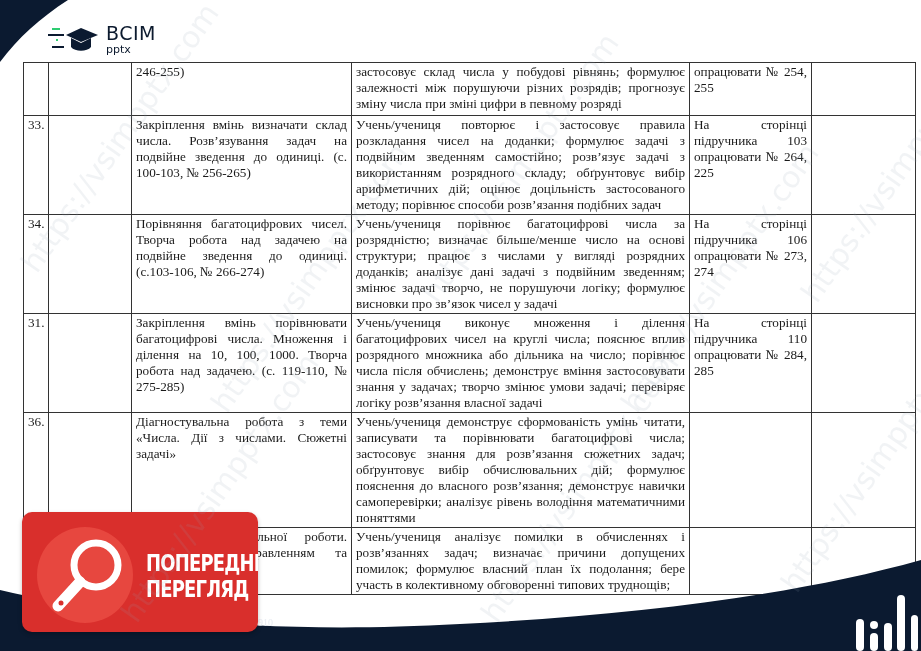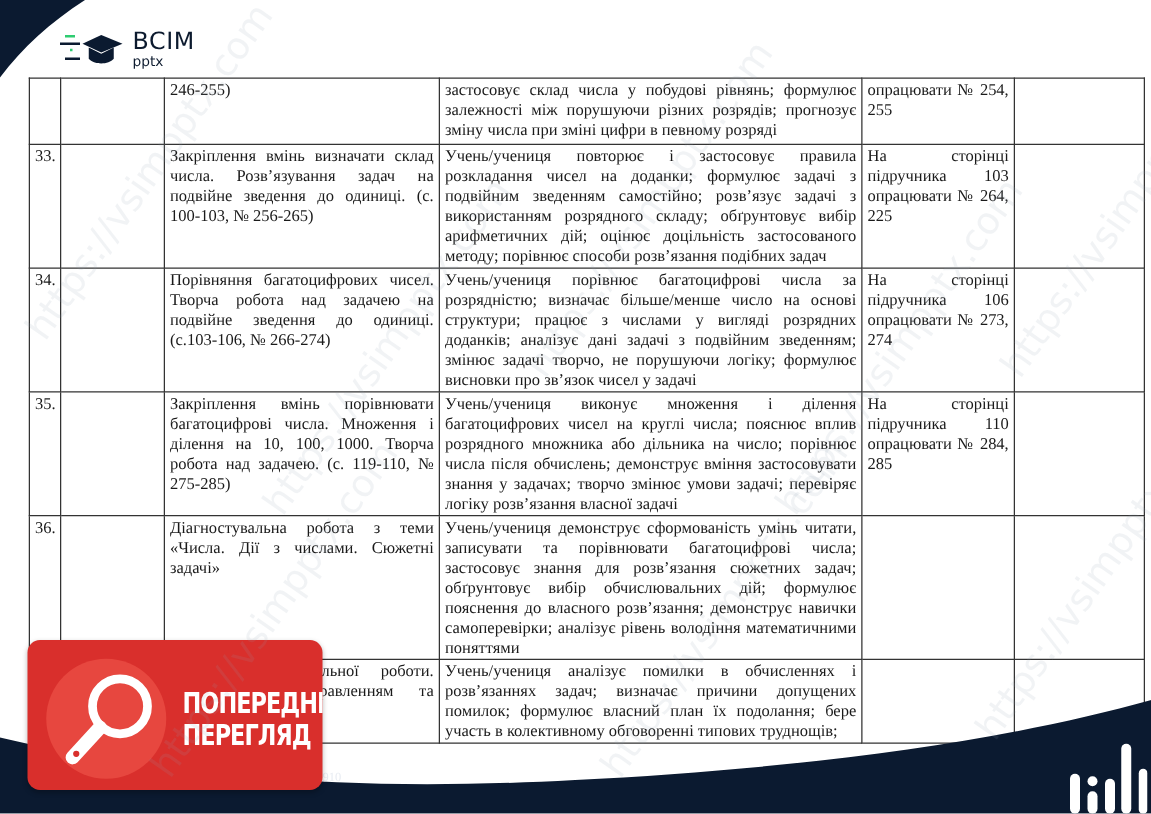--- a/index.html
+++ b/index.html
@@ -108,21 +108,21 @@
     </tr>
     <tr style="height:92px">
       <td>34.</td>
       <td></td>
       <td>Порівняння багатоцифрових чисел. Творча робота над задачею на подвійне зведення до одиниці. (с.103-106, № 266-274)</td>
       <td>Учень/учениця порівнює багатоцифрові числа за розрядністю; визначає більше/менше число на основі структури; працює з числами у вигляді розрядних доданків; аналізує дані задачі з подвійним зведенням; змінює задачі творчо, не порушуючи логіку; формулює висновки про зв’язок чисел у задачі</td>
       <td class="hw-just">На сторінці підручника 106 опрацювати № 273, 274</td>
       <td></td>
     </tr>
     <tr style="height:92px">
-      <td>35.</td>
+      <td>31.</td>
       <td></td>
       <td>Закріплення вмінь порівнювати багатоцифрові числа. Множення і ділення на 10, 100, 1000. Творча робота над задачею. (с. 119-110, № 275-285)</td>
       <td>Учень/учениця виконує множення і ділення багатоцифрових чисел на круглі числа; пояснює вплив розрядного множника або дільника на число; порівнює числа після обчислень; демонструє вміння застосовувати знання у задачах; творчо змінює умови задачі; перевіряє логіку розв’язання власної задачі</td>
       <td class="hw-just">На сторінці підручника 110 опрацювати № 284, 285</td>
       <td></td>
     </tr>
     <tr style="height:105px">
       <td>36.</td>
       <td></td>
       <td>Діагностувальна робота з теми «Числа. Дії з числами. Сюжетні задачі»</td>

